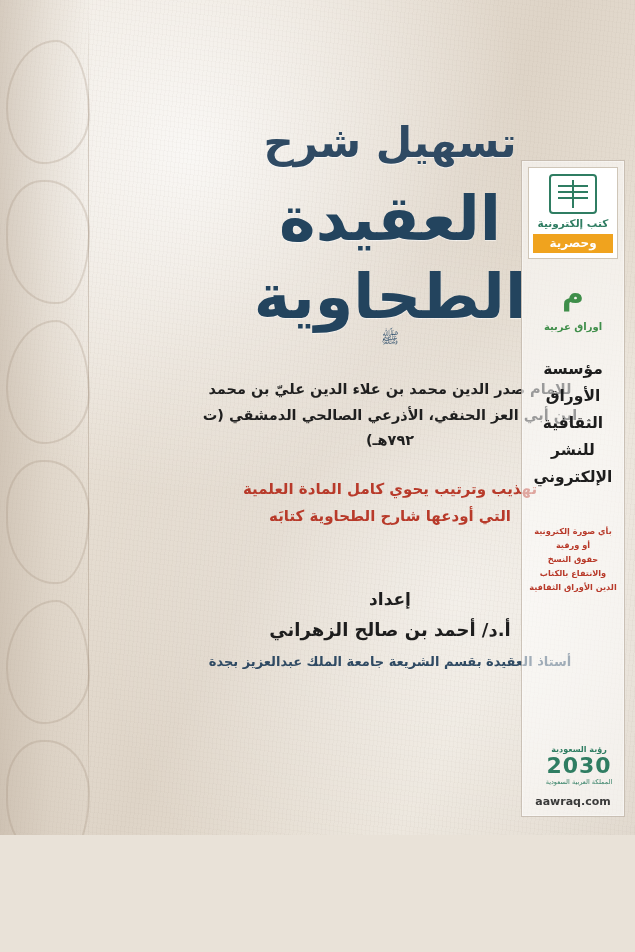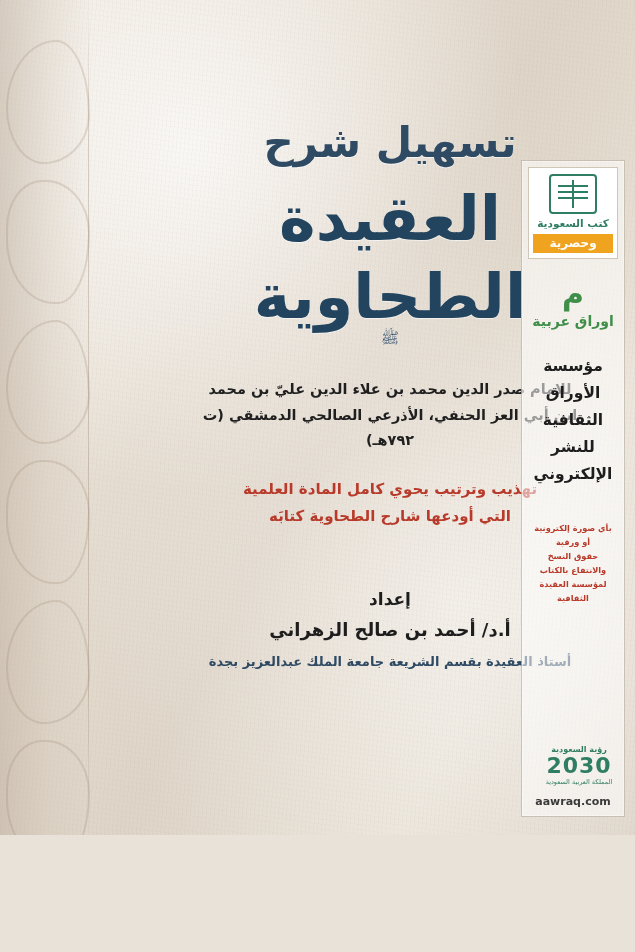--- a/index.html
+++ b/index.html
@@ -215,22 +215,22 @@
   .pub-logo {
     margin-top: 20px;
   }
   .pub-mark {
     font-size: 30px;
     color: #3f8e4a;
     line-height: 1;
     font-weight: 700;
   }
   .pub-mark-sub {
-    margin-top: 4px;
-    font-size: 14px;
+    margin-top: 12px;
+    font-size: 10px;
     color: #3f8e4a;
     font-weight: 700;
     letter-spacing: .5px;
   }
 
   .pub-name {
     margin-top: 24px;
     font-size: 15.5px;
     font-weight: 700;
     color: #1d1d1d;
@@ -328,35 +328,35 @@
       <div>١٤٤٥هـ</div>
       <div>٢٠٢٤م</div>
     </div>
 
   </div>
 
   <div class="sidebar">
 
     <div class="badge">
       <div class="badge-icon"></div>
-      <div class="badge-t1">كتب السعودية</div>
+      <div class="badge-t1">كتب إلكترونية</div>
       <div class="badge-t2">وحصرية</div>
     </div>
 
     <div class="pub-logo">
       <div class="pub-mark">ﻡ</div>
       <div class="pub-mark-sub">اوراق عربية</div>
     </div>
 
     <div class="pub-name">مؤسسة الأوراق الثقافية للنشر الإلكتروني</div>
 
     <div class="rights">
       <div>بأي صورة إلكترونية أو ورقية</div>
       <div>حقوق النسخ والانتفاع بالكتاب</div>
-      <div>لمؤسسة العقيدة الثقافية</div>
+      <div>الدين الأوراق الثقافية</div>
     </div>
 
     <div class="vision">
       <div class="vision-top">رؤية السعودية</div>
       <div class="vision-num">2030</div>
       <div class="vision-sub">المملكة العربية السعودية</div>
     </div>
 
     <div class="site">aawraq.com</div>
 

